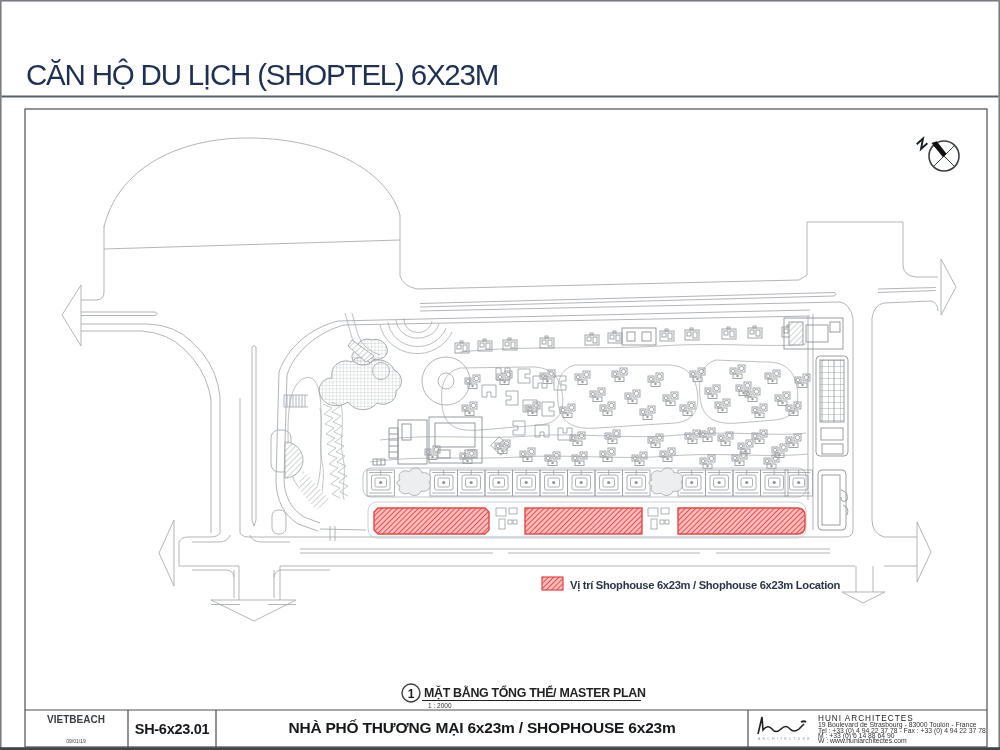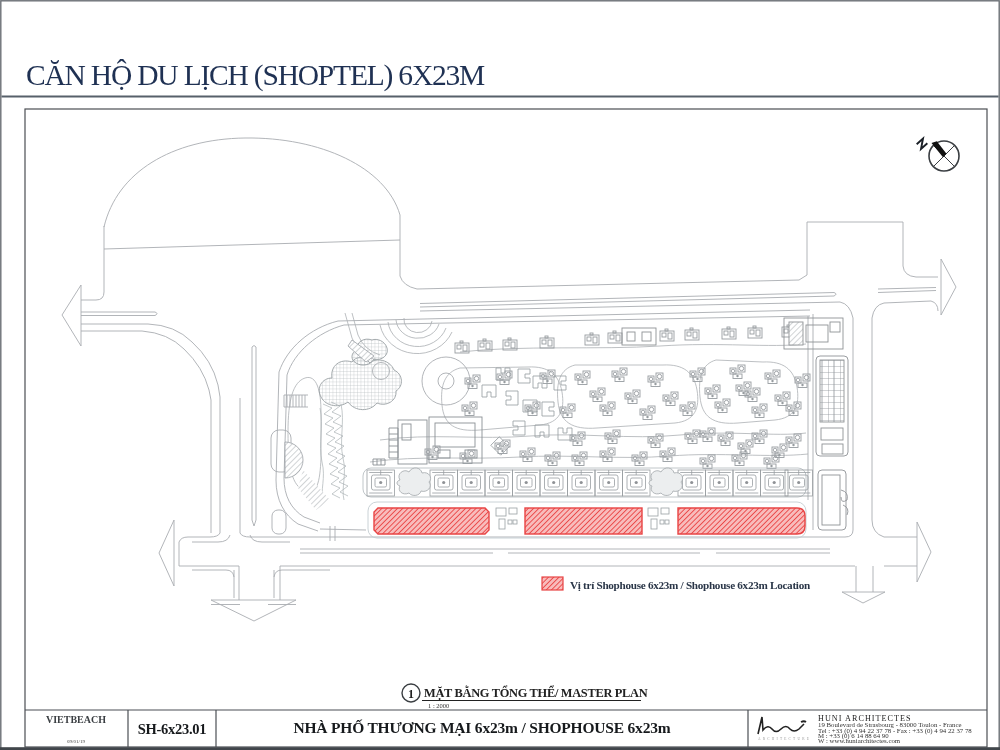--- a/index.html
+++ b/index.html
@@ -1,17 +1,17 @@
 <!DOCTYPE html>
 <html><head>
 <meta charset="utf-8">
 <style>
 html,body{margin:0;padding:0;background:#ffffff;}
 *{box-sizing:border-box;}
-.page{position:relative;width:1000px;height:750px;background:#ffffff;font-family:Liberation Serif, serif;overflow:hidden;}
+.page{position:relative;width:1000px;height:750px;background:#ffffff;font-family:Liberation Sans, sans-serif;overflow:hidden;}
 </style>
 </head>
 <body>
 <div class="page">
 <svg width="1000" height="750" viewBox="0 0 1000 750" xmlns="http://www.w3.org/2000/svg">
 <defs>
 <pattern id="redhatch" width="3.7" height="3.7" patternTransform="rotate(45)" patternUnits="userSpaceOnUse">
   <rect width="3.7" height="3.7" fill="#f8bcbc"></rect>
   <line x1="0" y1="0" x2="0" y2="3.7" stroke="#ea4545" stroke-width="1.8"></line>
 </pattern>

